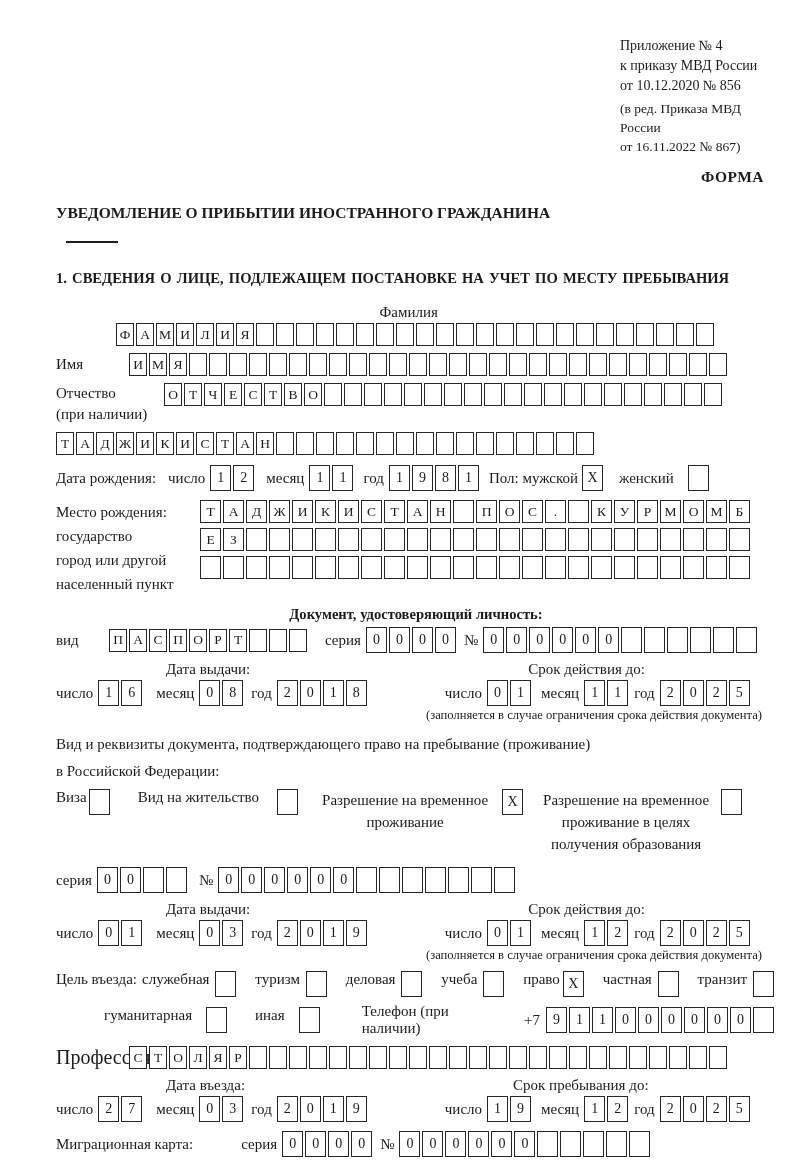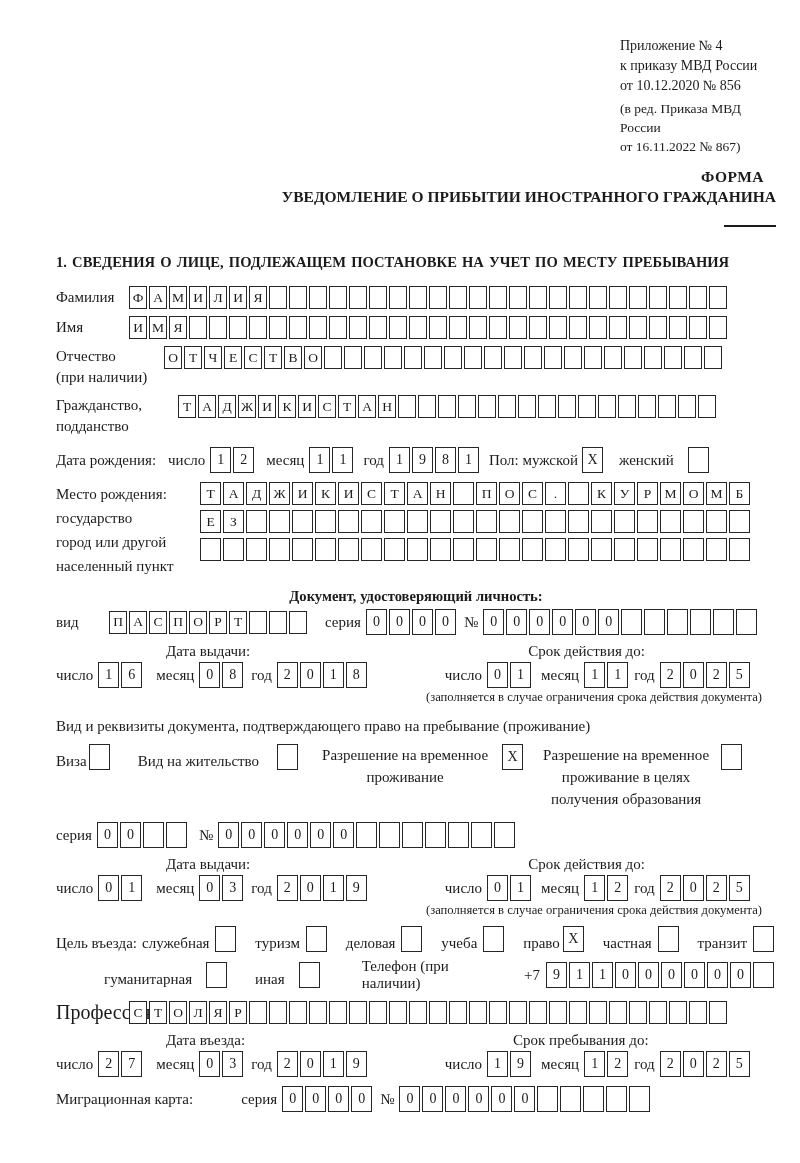--- a/index.html
+++ b/index.html
@@ -5,21 +5,21 @@
   html,body{margin:0;padding:0;background:#fff;}
   body{width:800px;height:1163px;overflow:hidden;color:#1b1b1b;
        font-family:"Liberation Serif","DejaVu Serif",serif;font-size:15px;}
   .page{box-sizing:border-box;width:800px;height:1163px;padding:36px 24px 10px 56px;position:relative;border-radius:7px;}
 
   
   .appendix{margin-left:564px;font-size:14px;line-height:20px;}
   .appendix .edition{margin-top:3px;font-size:13.5px;line-height:19px;}
   .forma{text-align:right;margin-top:12px;margin-right:12px;font-weight:bold;font-size:15.5px;letter-spacing:.5px;}
 
-  .title{text-align:right;font-weight:bold;font-size:15.5px;line-height:22px;}
+  .title{margin-top:16px;text-align:left;font-weight:bold;font-size:15.5px;line-height:22px;}
   .blank-line{display:inline-block;width:52px;border-bottom:2px solid #1b1b1b;margin-left:10px;vertical-align:baseline;transform:translateY(3px);}
   .sec-heading{margin-top:24px;font-weight:bold;font-size:14.6px;word-spacing:1.5px;}
 
   
   .frow{display:flex;align-items:center;margin-top:7px;}
   .frow.top{align-items:flex-start;}
   .label-col{flex:none;line-height:21px;}
   .boxes{display:flex;flex:none;}
   .cell{flex:none;display:inline-flex;align-items:center;justify-content:center;
         width:16px;height:21px;border:1.6px solid #262626;margin-right:2px;
@@ -27,21 +27,21 @@
   .wide .cell{width:19px;}
   .check .cell{width:19px;height:24px;font-size:14px;}
   .stack .boxes{margin-bottom:5px;}
 
   .center-bold{margin-top:10px;text-align:center;font-weight:bold;font-size:14.6px;}
   .dates-labels{display:flex;margin-top:8px;font-size:15px;}
   .dates-row{display:flex;align-items:center;margin-top:2px;}
   .dlabel{margin-right:5px;}
   .footnote{font-size:12.6px;text-align:right;margin-top:2px;padding-right:14px;}
   .para{margin-top:8px;line-height:27px;}
-  .opt{display:flex;align-items:flex-end;}
+  .opt{display:flex;align-items:flex-start;}
   .opt .boxes{margin-left:6px;}
   .permits{display:flex;align-items:flex-start;margin-top:4px;}
   .permits .txt{text-align:center;line-height:22px;}
 </style>
 </head>
 <body>
 
 <div class="page">
 
   <div class="appendix">
@@ -56,21 +56,21 @@
 
   <div class="forma">ФОРМА</div>
 
   <div class="title">
     <div>УВЕДОМЛЕНИЕ О ПРИБЫТИИ ИНОСТРАННОГО ГРАЖДАНИНА</div>
     <div><span class="blank-line"></span></div>
   </div>
 
   <div class="sec-heading">1. СВЕДЕНИЯ О ЛИЦЕ, ПОДЛЕЖАЩЕМ ПОСТАНОВКЕ НА УЧЕТ ПО МЕСТУ ПРЕБЫВАНИЯ</div>
 
-  <div class="frow" style="margin-top:15px;">
+  <div class="frow" style="margin-top:15px;flex-direction:column;">
     <span class="label-col" style="width:73px;">Фамилия</span>
     <span class="boxes">
         <span class="cell">Ф</span>
         <span class="cell">А</span>
         <span class="cell">М</span>
         <span class="cell">И</span>
         <span class="cell">Л</span>
         <span class="cell">И</span>
         <span class="cell">Я</span>
         <span class="cell">&nbsp;</span>
@@ -166,24 +166,20 @@
         <span class="cell">&nbsp;</span>
         <span class="cell">&nbsp;</span>
         <span class="cell">&nbsp;</span>
         <span class="cell">&nbsp;</span>
         <span class="cell">&nbsp;</span>
         <span class="cell">&nbsp;</span>
       </span>
   </div>
 
   <div class="frow top">
-    <span class="label-col" style="width:122px;">
-      <div>Гражданство,</div>
-      <div>подданство</div>
-    </span>
     <span class="boxes">
         <span class="cell">Т</span>
         <span class="cell">А</span>
         <span class="cell">Д</span>
         <span class="cell">Ж</span>
         <span class="cell">И</span>
         <span class="cell">К</span>
         <span class="cell">И</span>
         <span class="cell">С</span>
         <span class="cell">Т</span>
@@ -403,20 +399,21 @@
         <span class="cell">2</span>
         <span class="cell">0</span>
         <span class="cell">2</span>
         <span class="cell">5</span>
       </span>
   </div>
   <div class="footnote">(заполняется в случае ограничения срока действия документа)</div>
 
   <div class="para">
     <div>Вид и реквизиты документа, подтверждающего право на пребывание (проживание)</div>
+    <div>в Российской Федерации:</div>
   </div>
 
   <div class="permits">
     <span class="opt">
       <span>Виза</span>
       <span class="boxes check" style="margin-left:2px;">
           <span class="cell">&nbsp;</span>
         </span>
     </span>
     <span class="opt" style="margin-left:26px;">

